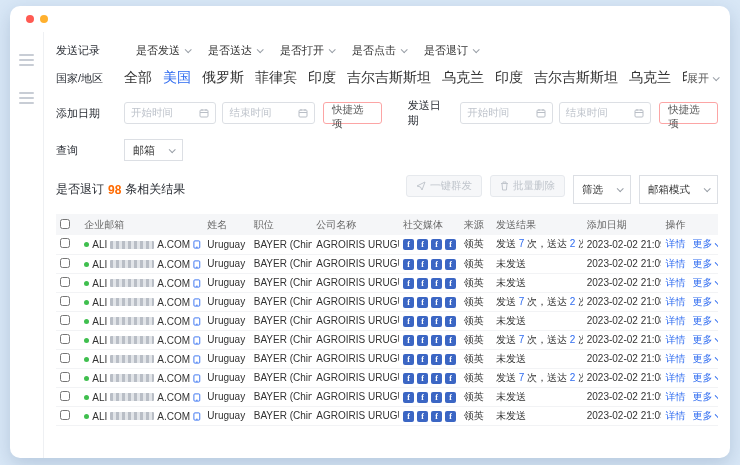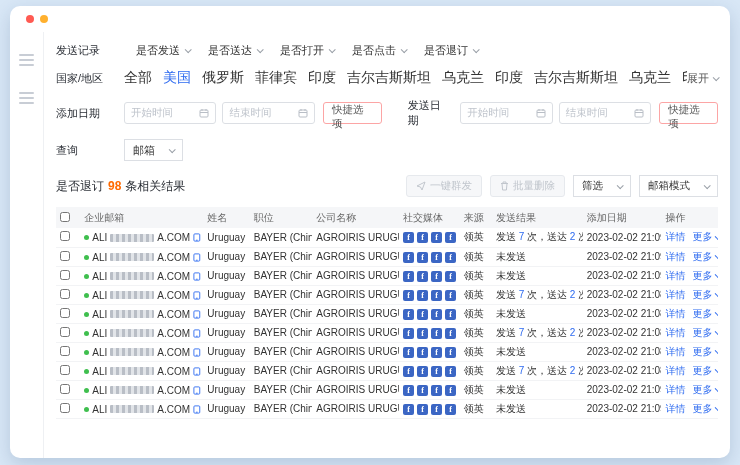--- a/index.html
+++ b/index.html
@@ -58,21 +58,21 @@
   .search-box { width:205px; height:22px; border:1px solid #dcdfe4; border-radius:3px;
     display:inline-flex; align-items:center; margin-left:8px; padding:0 7px; background:#fff; }
   .search-box input { border:none; outline:none; flex:1; font-size:10.5px; color:#333;
     font-family:inherit; background:transparent; }
   .search-box input::placeholder { color:#c2c7cf; }
 
   .results-row { display:flex; align-items:center; margin-top:14px; font-size:12px; color:#2b2f36; }
   .count { color:var(--count); margin:0 4px; font-weight:bold; }
   .results-actions { margin-left:auto; display:flex; gap:8px; }
   .btn-disabled { background:#f6f7f9; border-color:#e6e9ed; color:#c1c6cd; cursor:not-allowed; height:22px; font-size:10.5px; }
-  .sel-sm { height:22px; font-size:10.5px; }
+  .sel-sm { height:29px; font-size:10.5px; }
 
   table { width:100%; border-collapse:collapse; table-layout:fixed; margin-top:10px; font-size:10px; color:#333; }
   thead th { background:#f5f6f8; height:21px; font-weight:normal; color:#666; text-align:left;
     padding:0 4px; white-space:nowrap; overflow:hidden; }
   tbody td { height:19px; border-bottom:1px solid #f2f3f5; padding:0 4px;
     white-space:nowrap; overflow:hidden; }
   input[type=checkbox] { width:10px; height:10px; accent-color:var(--accent); cursor:pointer; }
   .email-flex { display:inline-flex; align-items:center; gap:3px; max-width:100%;text-align:right; }
   .gdot { width:5px; height:5px; border-radius:50%; background:var(--green); flex:none; }
   .redact { width:44px; height:8px; border-radius:1px; flex:none;

